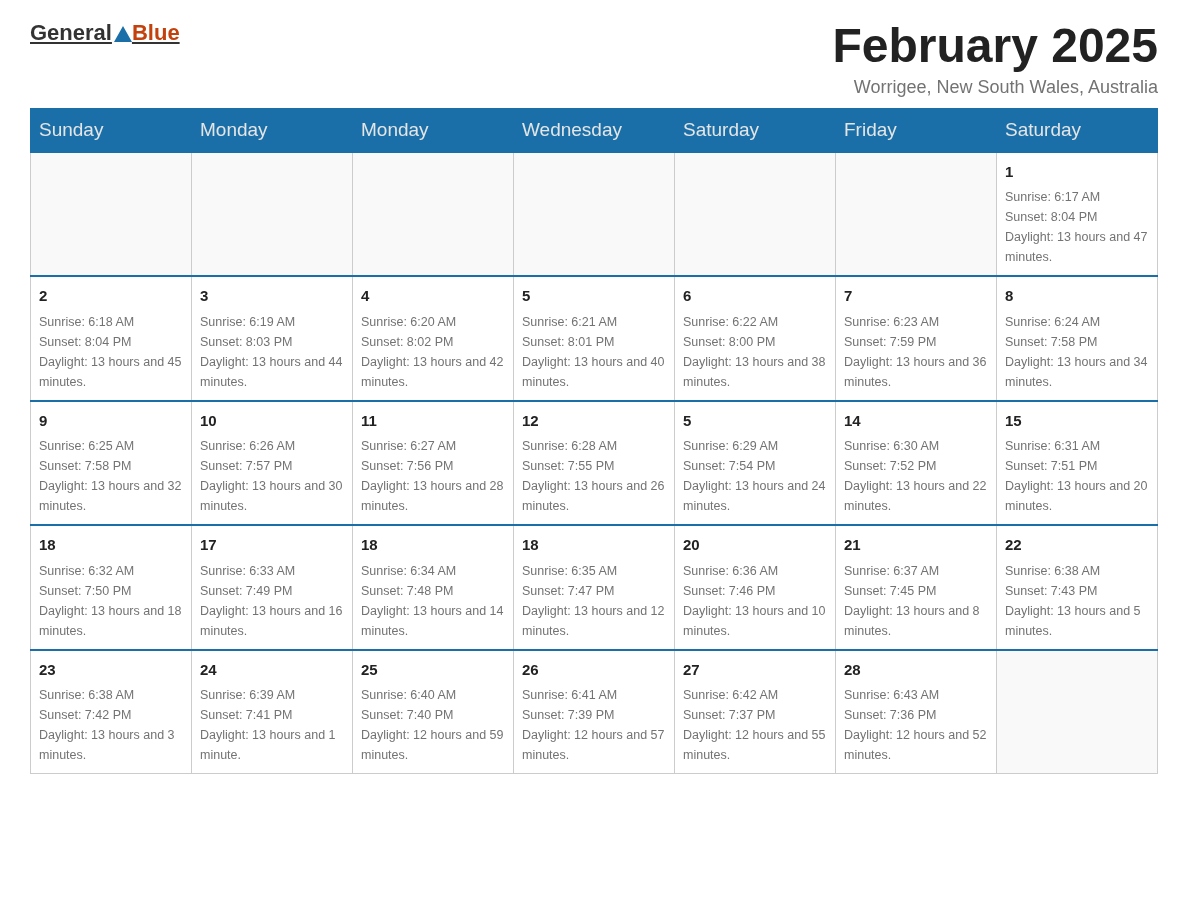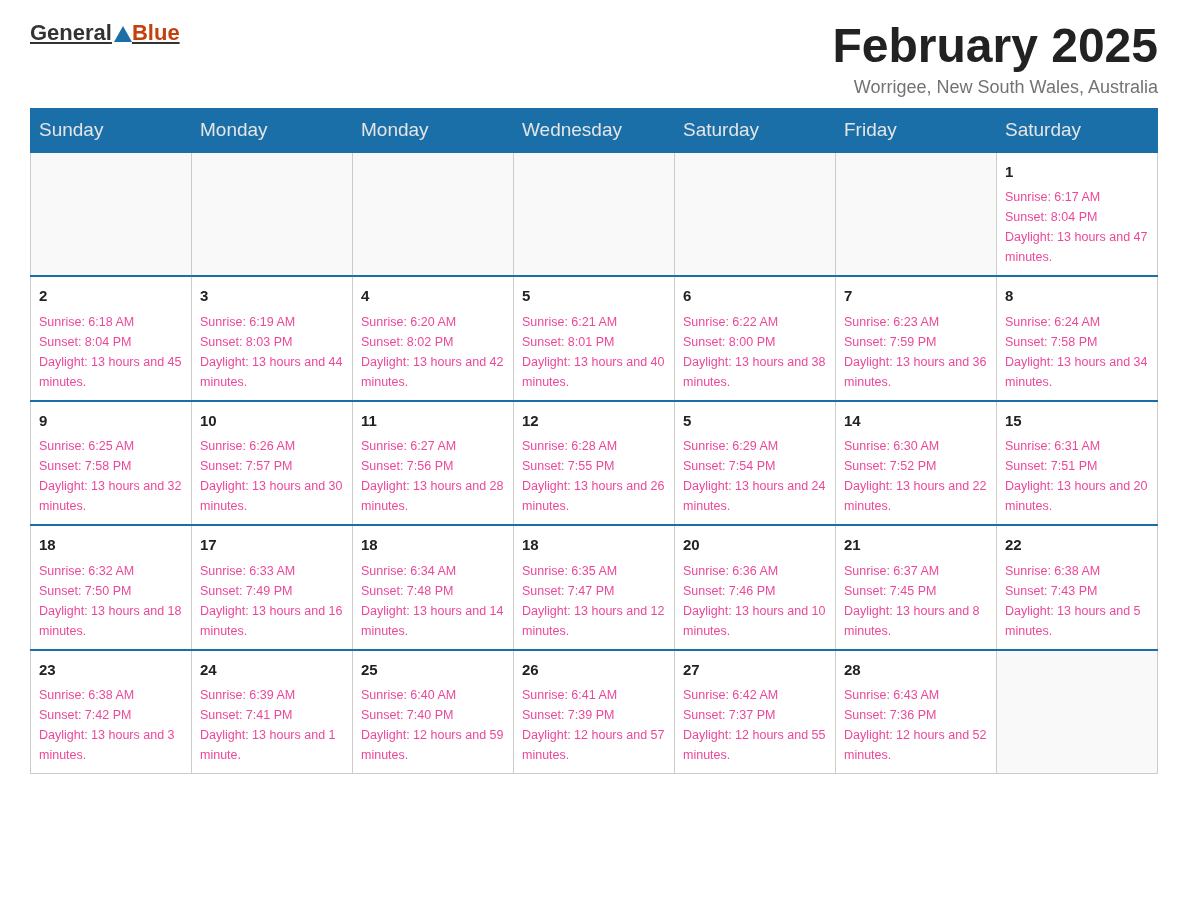--- a/index.html
+++ b/index.html
@@ -84,21 +84,21 @@
       background: #f9f9f9;
     }
     .day-number {
       font-size: 15px;
       font-weight: bold;
       color: #222;
       display: block;
       margin-bottom: 4px;
     }
     .day-info {
-      color: #ec4899;
+      color: #737373;
       font-size: 12.5px;
       line-height: 1.6;
     }
     .calendar tr td {
       border-bottom: 1px solid #ccc;
     }
   </style>
 </head>
 <body>
 

